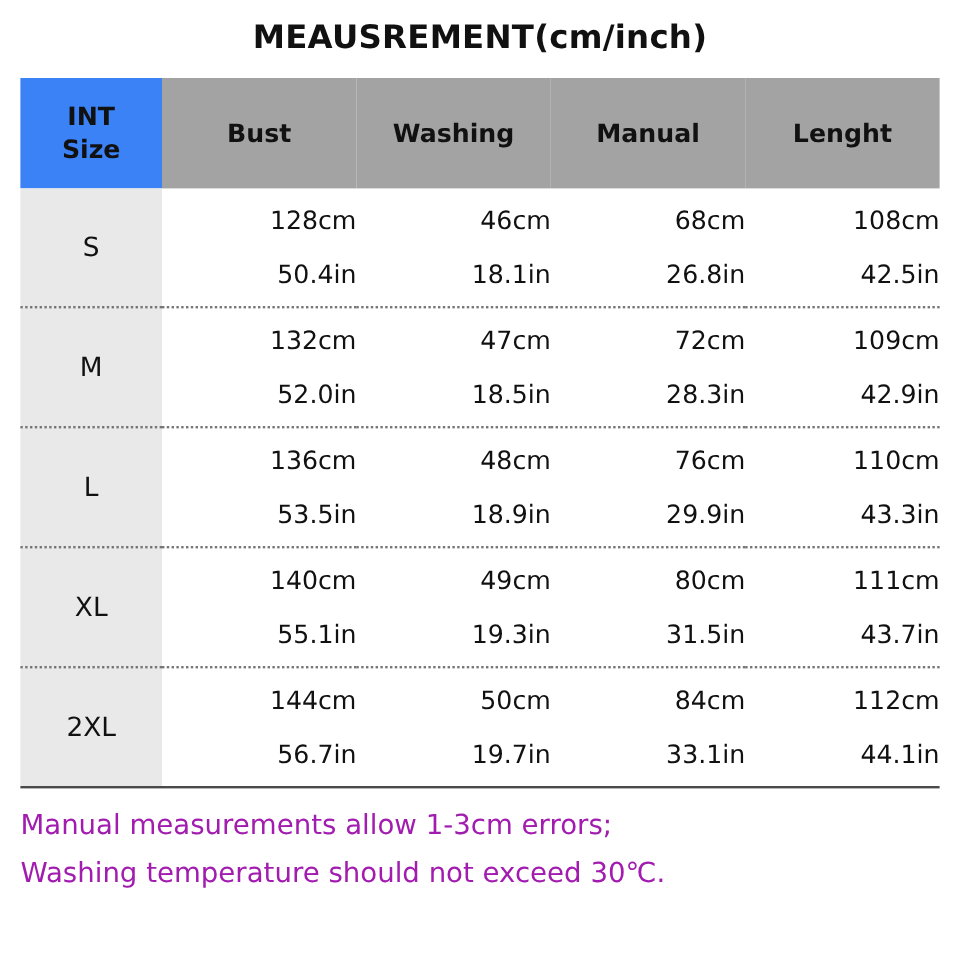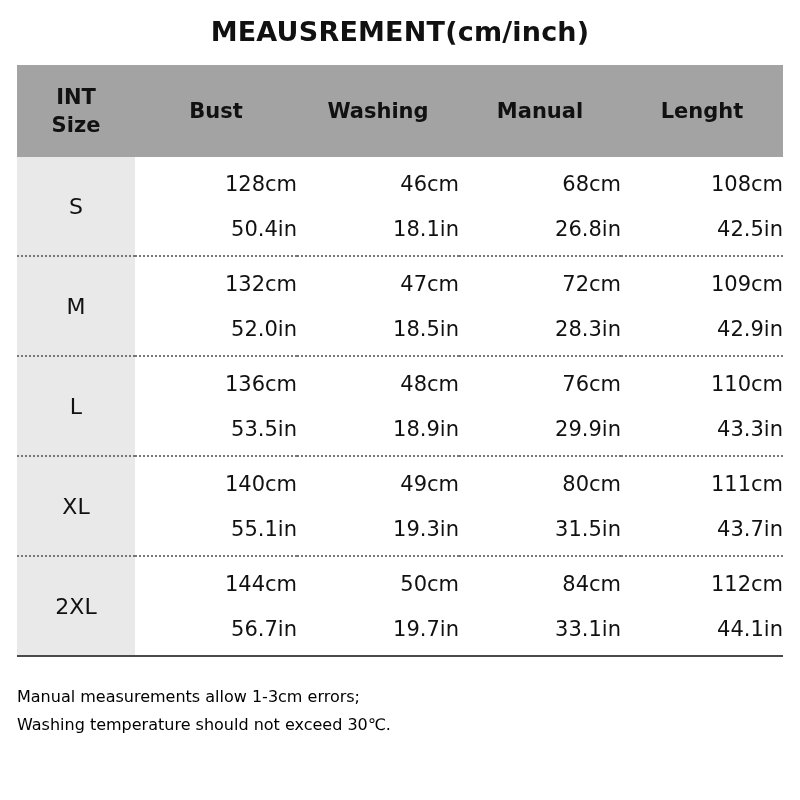--- a/index.html
+++ b/index.html
@@ -46,21 +46,21 @@
   .hdr-cell {
     background: #a3a3a3;
     font-weight: bold;
     font-size: 21px;
     text-align: center;
     vertical-align: middle;
     height: 92px;
     color: #111;
   }
   .hdr-cell.int {
-    background: #a3a3a3;
+    background: #3b82f6;
     width: 118px;
     line-height: 1.35;
   }
   .hdr-cell .l1 { display: block; }
   .hdr-cell .l2 { display: block; text-align: center; }
 
   
   .size-cell {
     background: #e9e9e9;
     text-align: center;
@@ -89,25 +89,25 @@
     border-top: none;
   }
   .table-bottom-rule {
     width: 766px;
     margin: 0 auto;
     border-top: 2px solid #4a4a4a;
     height: 0;
   }
   .notes {
     width: 766px;
-    margin: 16px auto;
+    margin: 2px auto;
     padding-top: 10px;
-    font-size: 16px;
+    font-size: 23px;
     line-height: 1.72;
-    color: #000000;
+    color: #a21caf;
   }
   .notes div { white-space: nowrap; }
 </style>
 </head>
 <body>
 
 <div class="page">
 
   <div class="title">MEAUSREMENT(cm/inch)</div>
 

